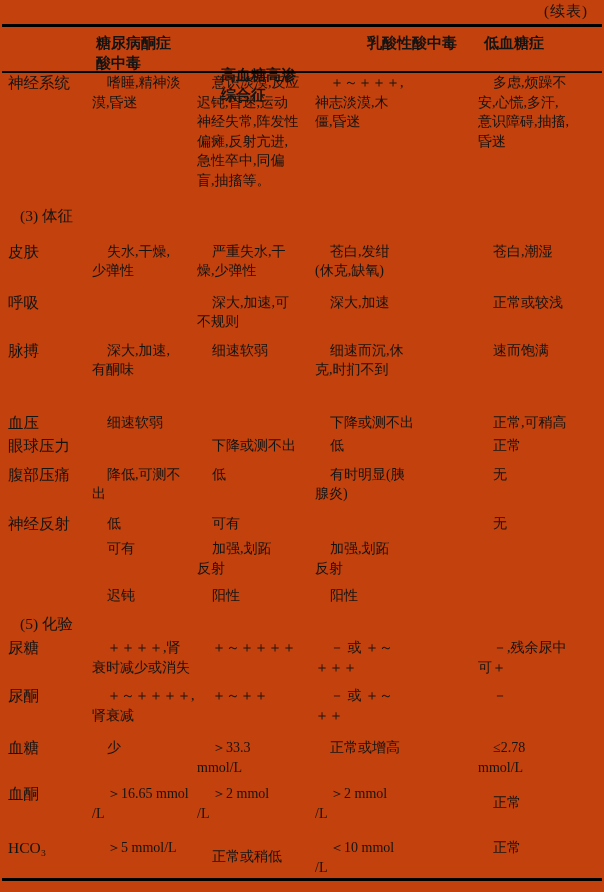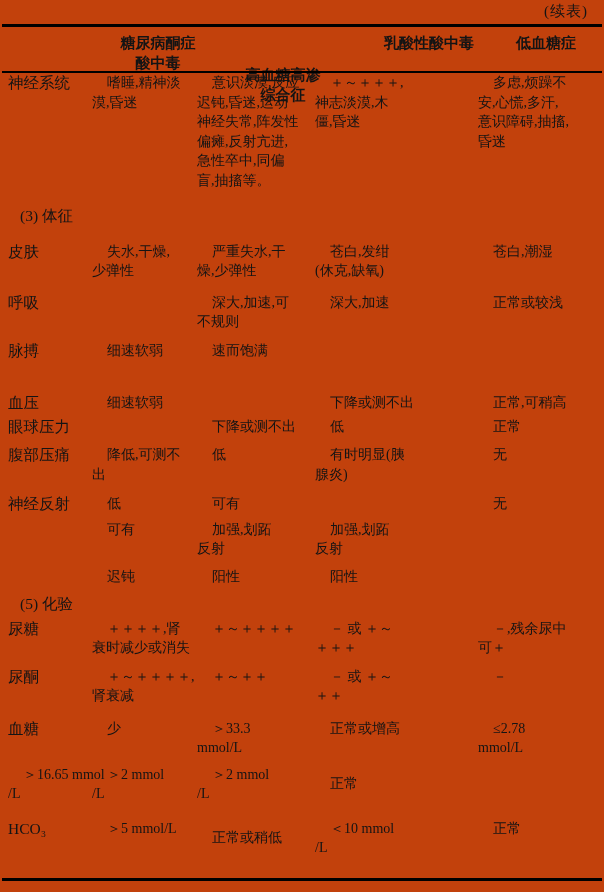--- a/index.html
+++ b/index.html
@@ -16,21 +16,21 @@
     font-size:15px; letter-spacing:1px;
   }
   .rule { position:absolute; left:2px; right:2px; background:#000; }
   .rule-top    { top:24px;  height:3px; }
   .rule-head   { top:71px;  height:2px; }
   .rule-bottom { top:878px; height:3px; }
 
   .thead { position:absolute; top:33px; left:0; width:604px; height:38px; }
   .th {
     position:absolute; top:0; width:124px;
-    text-align:center; font-size:15px; line-height:20px;
+    text-align:left; font-size:15px; line-height:20px;
     white-space:pre; font-weight:bold;
   }
   .th1 { left:96px; }
   .th2 { left:221px;margin-top:32px; }
   .th3 { left:367px; }
   .th4 { left:484px; }
 
   .tbody { position:absolute; top:73px; left:0; width:572px; }
   .tr {
     display:grid;
@@ -114,21 +114,25 @@
       <div class="rowlabel">呼吸</div>
       <div class="cell"></div>
       <div class="cell">深大,加速,可
 不规则</div>
       <div class="cell">深大,加速</div>
       <div class="cell">正常或较浅</div>
     </div>
 
     <div class="tr" style="margin-top:9px">
       <div class="rowlabel">脉搏</div>
+      <div class="cell">深大,加速,
+有酮味</div>
       <div class="cell">细速软弱</div>
+      <div class="cell">细速而沉,休
+克,时扪不到</div>
       <div class="cell">速而饱满</div>
     </div>
 
     <div class="tr" style="margin-top:33px">
       <div class="rowlabel">血压</div>
       <div class="cell">细速软弱</div>
       <div class="cell"></div>
       <div class="cell">下降或测不出</div>
       <div class="cell">正常,可稍高</div>
     </div>
@@ -206,20 +210,21 @@
       <div class="rowlabel">血糖</div>
       <div class="cell">少</div>
       <div class="cell">＞33.3
 mmol/L</div>
       <div class="cell">正常或增高</div>
       <div class="cell">≤2.78
 mmol/L</div>
     </div>
 
     <div class="tr" style="margin-top:7px">
+      <div class="rowlabel">血酮</div>
       <div class="cell">＞16.65 mmol
 /L</div>
       <div class="cell">＞2 mmol
 /L</div>
       <div class="cell">＞2 mmol
 /L</div>
       <div class="cell nudge-dn">正常</div>
     </div>
 
     <div class="tr" style="margin-top:15px">

